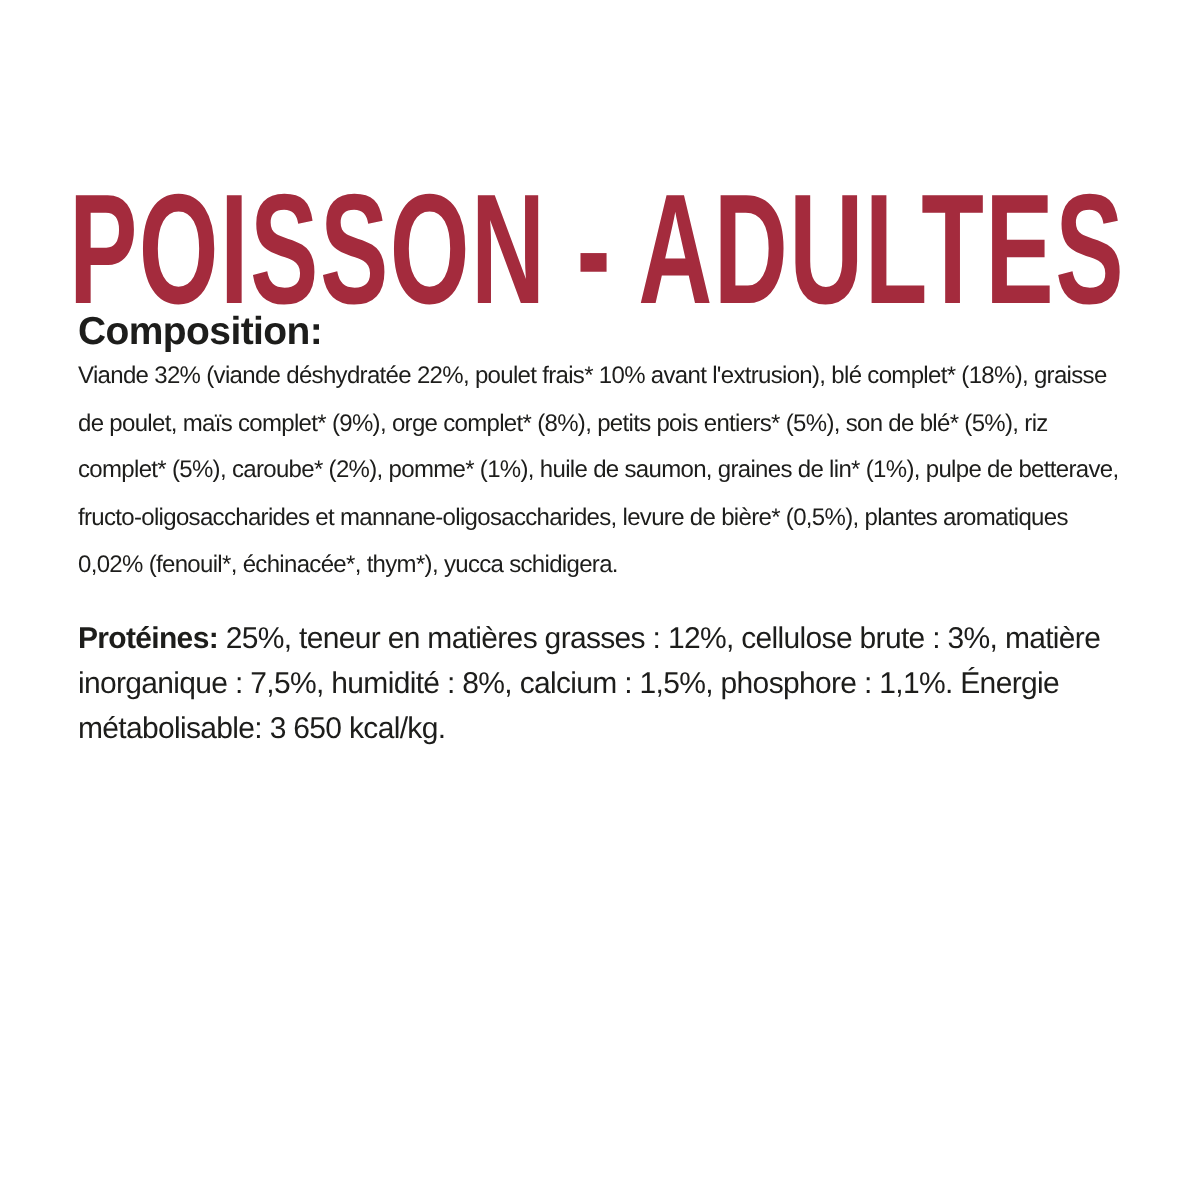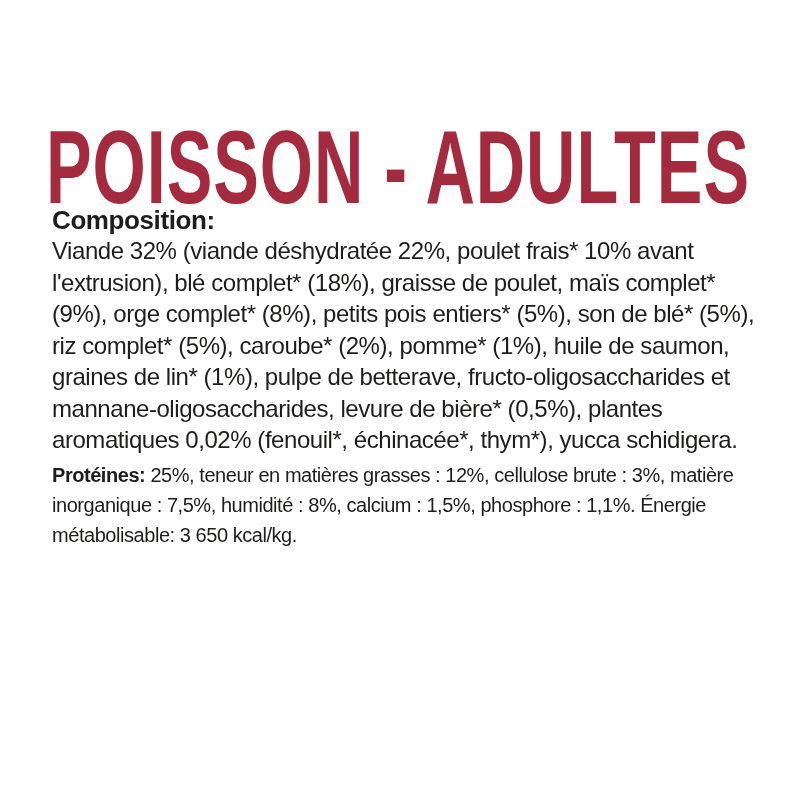--- a/index.html
+++ b/index.html
@@ -44,27 +44,27 @@
   }
   .composition-heading{
     font-size:26px;
     line-height:30px;
     font-weight:700;
     letter-spacing:-0.4px;
     color:var(--body-color);
   }
   .composition-text{
     margin-top:0;
-    font-size:24px;
+    font-size:16px;
     line-height:31.5px;
     letter-spacing:-0.45px;
     color:var(--body-color);
   }
   .analysis{
-    margin-top:4px;
+    margin-top:18px;
     font-size:20px;
     line-height:30px;
     letter-spacing:-0.45px;
     color:var(--body-color);
   }
   .analysis .label{
     font-weight:700;
   }
 </style>
 </head>

